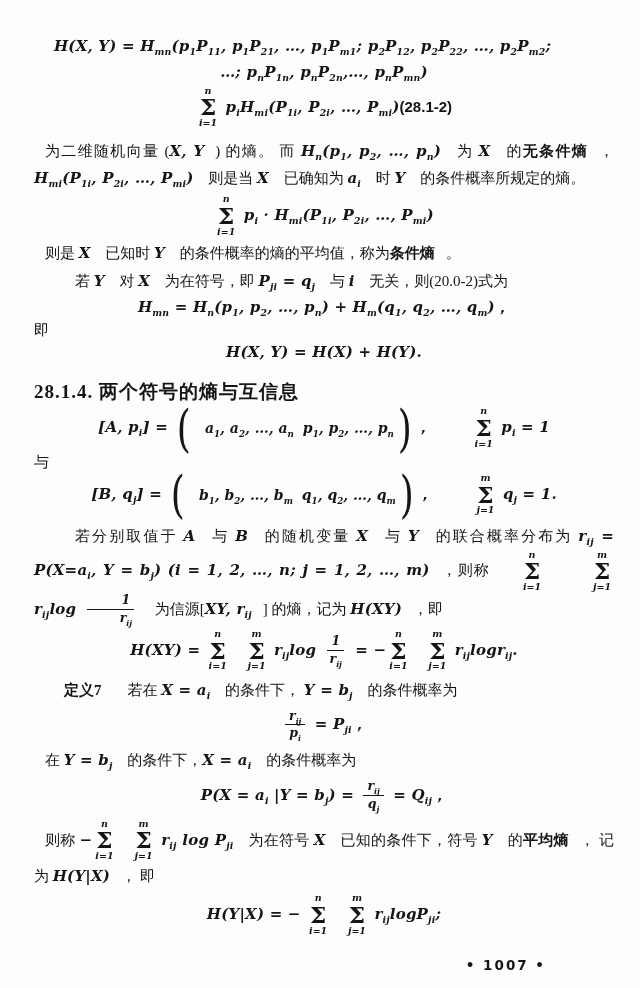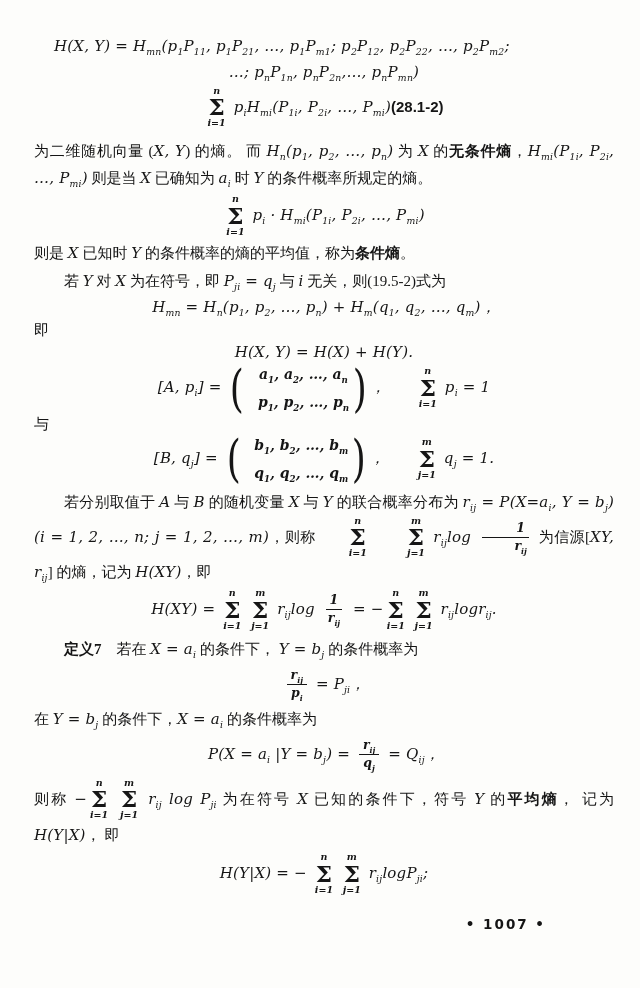--- a/index.html
+++ b/index.html
@@ -6,23 +6,23 @@
   html, body { width:640px; }
   body {
     width:640px; height:988px; overflow:hidden;
     background:#fdfdfb; color:#151515;
     font-family:"Liberation Serif", serif;
     font-size:15px;
   }
   .page { padding:34px 26px 0 34px; }
 
   
-  .seg-c { font-family:"Liberation Serif", serif; }
+  .seg-c { font-family:"Liberation Serif", serif;margin-left:11px; }
   .seg-b { font-family:"Liberation Serif", serif; font-weight:bold; }
-  .seg-m { font-family:"DejaVu Serif", serif; font-style:italic; font-weight:normal; letter-spacing:0.2px; }
+  .seg-m { font-family:"DejaVu Serif", serif; font-style:italic; font-weight:bold; letter-spacing:0.2px; }
   .seg-r { font-family:Liberation Sans, sans-serif; font-weight:bold; }
   sub { font-size:0.62em; line-height:0; }
 
   
   .para { line-height:1.85; text-align:justify; }
   .indent { text-indent:2em; }
   .f-left { padding-left:20px; white-space:nowrap; line-height:1.6; }
   .f-center { text-align:center; white-space:nowrap; line-height:1.4; }
   .word-line { line-height:1.6; }
   .heading { font-size:19px; font-weight:bold; font-family:"Liberation Serif", serif; letter-spacing:1px; }
@@ -38,21 +38,21 @@
   .sum-sig { font-size:23px; font-weight:bold; font-family:"DejaVu Serif", serif; line-height:0.95; }
 
   
   .frac { display:inline-flex; flex-direction:column; align-items:center; vertical-align:middle; margin:0 4px; position:relative; top:-1px; }
   .frac-num, .frac-den { font-size:12.5px; font-family:"DejaVu Serif", serif; font-style:italic; font-weight:bold; line-height:1.35; padding:0 4px; }
   .frac-num { border-bottom:1.4px solid #151515; }
 
   
   .mat { display:inline-flex; align-items:center; vertical-align:middle; margin:0 1px; }
   .mat-paren { font-size:50px; font-weight:normal; font-style:normal; font-family:"DejaVu Serif", serif; line-height:0.85; transform:scaleX(0.72); }
-  .mat-rows { display:inline-flex; flex-direction:column; gap:9px; padding:0 1px;margin-left:10px; }
+  .mat-rows { display:inline-flex; flex-direction:row; gap:9px; padding:0 1px;margin-left:10px; }
   .mat-row { font-family:"DejaVu Serif", serif; font-style:italic; font-weight:bold; font-size:14px; line-height:1.35; white-space:nowrap; }
 </style>
 </head>
 <body>
 
 <main class="page">
 
   <div class="f-left"><span class="seg-m">H(X, Y) = H<sub>mn</sub>(p<sub>1</sub>P<sub>11</sub>, p<sub>1</sub>P<sub>21</sub>, …, p<sub>1</sub>P<sub>m1</sub>; p<sub>2</sub>P<sub>12</sub>, p<sub>2</sub>P<sub>22</sub>, …, p<sub>2</sub>P<sub>m2</sub>;</span></div>
   <div class="f-center mt4"><span class="seg-m">…; p<sub>n</sub>P<sub>1n</sub>, p<sub>n</sub>P<sub>2n</sub>,…, p<sub>n</sub>P<sub>mn</sub>)</span></div>
   <div class="f-center mt4"><span class="sum">
@@ -64,28 +64,29 @@
   <p class="para mt8"><span class="seg-c">为二维随机向量 (</span><span class="seg-m">X, Y</span><span class="seg-c">) 的熵。 而 </span><span class="seg-m">H<sub>n</sub>(p<sub>1</sub>, p<sub>2</sub>, …, p<sub>n</sub>)</span><span class="seg-c"> 为 </span><span class="seg-m">X</span><span class="seg-c"> 的</span><span class="seg-b">无条件熵</span><span class="seg-c">，</span><span class="seg-m">H<sub>mi</sub>(P<sub>1i</sub>, P<sub>2i</sub>, …, P<sub>mi</sub>)</span><span class="seg-c"> 则是当 </span><span class="seg-m">X</span><span class="seg-c"> 已确知为 </span><span class="seg-m">a<sub>i</sub></span><span class="seg-c"> 时 </span><span class="seg-m">Y</span><span class="seg-c"> 的条件概率所规定的熵。</span></p>
 
   <div class="f-center mt2"><span class="sum">
         <span class="sum-lim">n</span>
         <span class="sum-sig">Σ</span>
         <span class="sum-lim">i=1</span>
       </span><span class="seg-m"> p<sub>i</sub> · H<sub>mi</sub>(P<sub>1i</sub>, P<sub>2i</sub>, …, P<sub>mi</sub>)</span></div>
 
   <p class="para mt2"><span class="seg-c">则是 </span><span class="seg-m">X</span><span class="seg-c"> 已知时 </span><span class="seg-m">Y</span><span class="seg-c"> 的条件概率的熵的平均值，称为</span><span class="seg-b">条件熵</span><span class="seg-c">。</span></p>
 
-  <p class="para indent"><span class="seg-c">若 </span><span class="seg-m">Y</span><span class="seg-c"> 对 </span><span class="seg-m">X</span><span class="seg-c"> 为在符号，即 </span><span class="seg-m">P<sub>ji</sub> = q<sub>j</sub></span><span class="seg-c"> 与 </span><span class="seg-m">i</span><span class="seg-c"> 无关，则(19.5-2)式为</span></p>
+  <p class="para indent"><span class="seg-c">若 </span><span class="seg-m">Y</span><span class="seg-c"> 对 </span><span class="seg-m">X</span><span class="seg-c"> 为在符号，即 </span><span class="seg-m">P<sub>ji</sub> = q<sub>j</sub></span><span class="seg-c"> 与 </span><span class="seg-m">i</span><span class="seg-c"> 无关，则(20.0-2)式为</span></p>
 
   <div class="f-center mt2"><span class="seg-m">H<sub>mn</sub> = H<sub>n</sub>(p<sub>1</sub>, p<sub>2</sub>, …, p<sub>n</sub>) + H<sub>m</sub>(q<sub>1</sub>, q<sub>2</sub>, …, q<sub>m</sub>)，</span></div>
 
   <div class="word-line">即</div>
 
   <div class="f-center"><span class="seg-m">H(X, Y) = H(X) + H(Y).</span></div>
 
+  <h2 class="heading mt16">28.1.4. 两个符号的熵与互信息</h2>
 
 
   <div class="f-center mt2"><span class="seg-m">[A, p<sub>i</sub>] = </span><span class="mat">
         <span class="mat-paren">(</span>
         <span class="mat-rows">
           <span class="mat-row">a<sub>1</sub>, a<sub>2</sub>, …, a<sub>n</sub></span>
           <span class="mat-row">p<sub>1</sub>, p<sub>2</sub>, …, p<sub>n</sub></span>
         </span>
         <span class="mat-paren">)</span>
       </span><span class="seg-m">，</span><span class="seg-c">　　</span><span class="sum">

